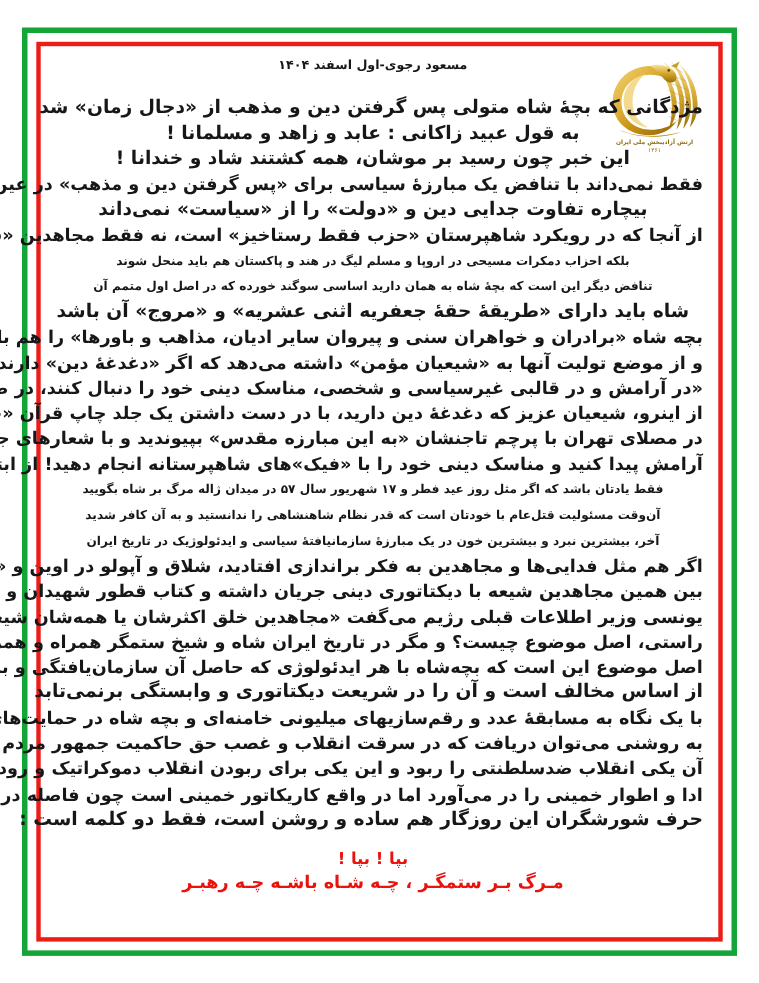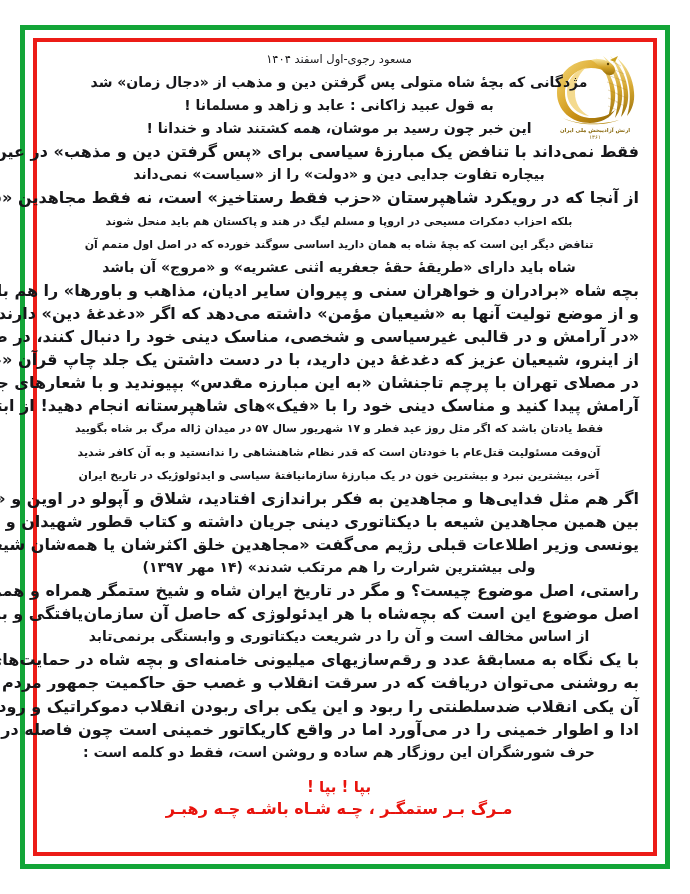--- a/index.html
+++ b/index.html
@@ -93,29 +93,29 @@
     position: relative;
     margin: 0 auto;
     width: 600px;
     padding-top: 2px;
     text-align: center;
     direction: rtl;
   }
 
   .date-line {
     font-size: 11.5px;
-    font-weight: normal;
+    font-weight: bold;
     color: #17171a;
     line-height: 15px;
-    margin-bottom: 4px;
+    margin-bottom: 20px;
     letter-spacing: 0;
   }
 
   .para-line {
-    font-size: 14px;
+    font-size: 17px;
     font-weight: bold;
     color: #17171a;
     line-height: 23.1px;
     white-space: nowrap;
     letter-spacing: -0.1px;
   }
 
   .para-line.shrink-1 { font-size: 11.0px; }
   .para-line.shrink-2 { font-size: 16px; }
 
@@ -209,21 +209,20 @@
           <div class="para-line shrink-2">«در آرامش و در قالبی غیرسیاسی و شخصی، مناسک دینی خود را دنبال کنند،  در صف مقدم مبارزه» قرار بگیرند!</div>
           <div class="para-line shrink-2">از اینرو، شیعیان عزیز که دغدغهٔ دین دارید، با در دست داشتن یک جلد چاپ قرآن «خدایگان شاهنشاه آریامهر»</div>
           <div class="para-line shrink-2">در مصلای تهران با پرچم تاجنشان «به این مبارزه مقدس» بپیوندید و با شعارهای جاوید شاه و کینگ رضاپهلوی</div>
           <div class="para-line shrink-2">آرامش پیدا کنید و مناسک دینی خود را با «فیک»های شاهپرستانه انجام دهید! از ابتذال و ذبح کلمه مقدس هم چیزی نپرسید</div>
           <div class="para-line shrink-1">فقط یادتان باشد که اگر مثل روز عید فطر و ۱۷ شهریور سال ۵۷ در میدان ژاله مرگ بر شاه بگویید</div>
           <div class="para-line shrink-1">آن‌وقت مسئولیت قتل‌عام با خودتان است که قدر نظام شاهنشاهی را ندانستید و به آن کافر شدید</div>
           <div class="para-line shrink-1">آخر، بیشترین نبرد و بیشترین خون در یک مبارزهٔ سازمانیافتهٔ سیاسی و ایدئولوژیک در تاریخ ایران</div>
           <div class="para-line shrink-2">اگر هم مثل فدایی‌ها و مجاهدین به فکر براندازی افتادید، شلاق و آپولو در اوین و «فلکهٔ ثابتی» در انتظار است!</div>
           <div class="para-line shrink-2">بین همین مجاهدین شیعه با دیکتاتوری دینی جریان داشته و کتاب قطور شهیدان و قتل‌عام سرداران گواه آن است</div>
           <div class="para-line shrink-2">یونسی وزیر اطلاعات قبلی رژیم می‌گفت «مجاهدین خلق اکثرشان یا همه‌شان شیعه هستند به ظاهر، و اکثرشان هم فارس‌اند</div>
-          <div class="para-line">ولی بیشترین شرارت را هم مرتکب شدند» (۱۴ مهر ۱۳۹۷)</div>
           <div class="para-line shrink-2">راستی، اصل موضوع چیست؟ و مگر در تاریخ ایران شاه و شیخ ستمگر همراه و همزاد و دو روی یک سکه نبوده‌اند؟</div>
           <div class="para-line shrink-2">اصل موضوع این است که بچه‌شاه با هر ایدئولوژی که حاصل آن سازمان‌یافتگی و براندازن آتشین شیخ و شاه ستمگر از ریشه باشد</div>
           <div class="para-line">از اساس مخالف است و آن را در شریعت دیکتاتوری و وابستگی برنمی‌تابد</div>
           <div class="para-line shrink-2">با یک نگاه به مسابقهٔ عدد و رقم‌سازیهای میلیونی خامنه‌ای و بچه شاه در حمایت‌های موهوم ملت ایران از خودشان</div>
           <div class="para-line shrink-2">به روشنی می‌توان دریافت که در سرقت انقلاب و غصب حق حاکمیت جمهور مردم نیز مشابه یکدیگرند</div>
           <div class="para-line shrink-2">آن یکی انقلاب ضدسلطنتی را ربود و این یکی برای ربودن انقلاب دموکراتیک و رود خروشان خون شهیدانش خیز برداشته است</div>
           <div class="para-line shrink-2">ادا و اطوار خمینی را در می‌آورد اما در واقع کاریکاتور خمینی است چون فاصله در تعادل قوای اجتماعی و سیاسی نجومی است</div>
           <div class="para-line">حرف شورشگران این روزگار هم ساده و روشن است، فقط دو کلمه است :</div>
 
           <div class="slogan-wrap">

